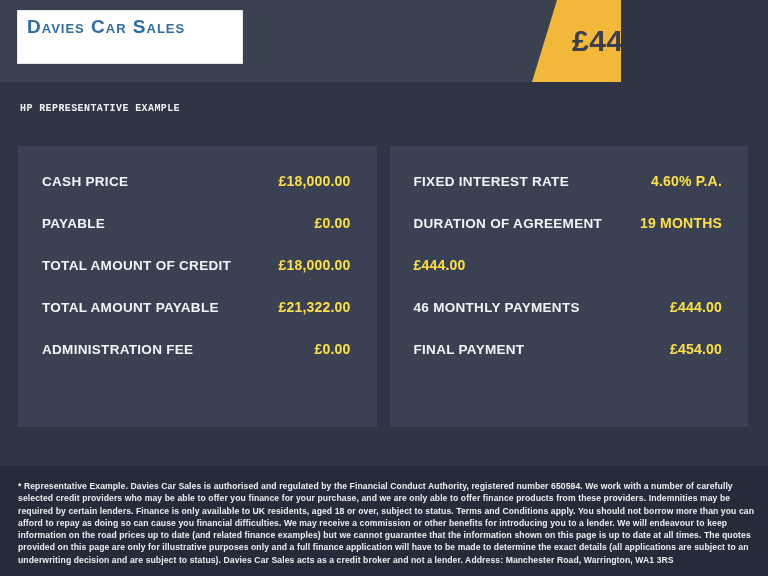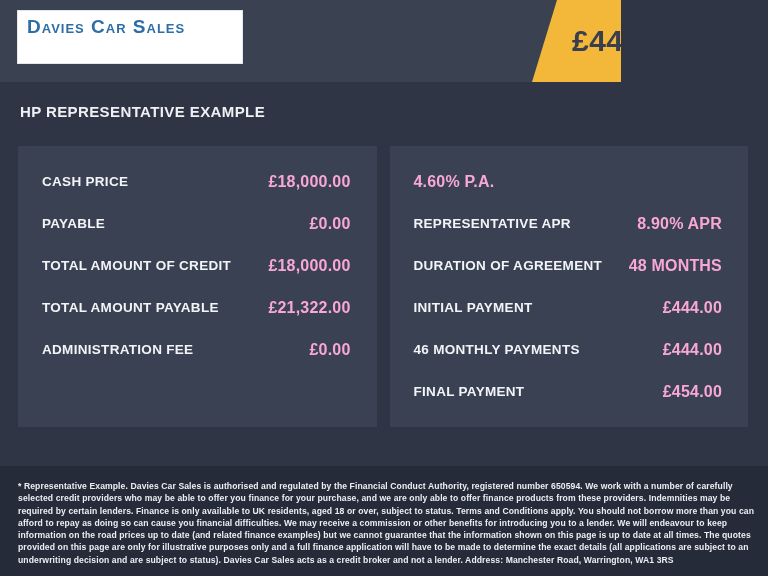--- a/index.html
+++ b/index.html
@@ -63,24 +63,25 @@
 
   
   .main {
     position: relative;
     width: 768px; height: 361px;
     background: #2f3545;
   }
   .heading-text {
     display: block;
     padding: 21px 16px 0 20px;
-    font-size: 15px;
+    font-size: 10px;
     font-weight: bold;
     letter-spacing: 0.4px;
     color: #eef0f4;
+    font-family: Liberation Mono, monospace;
   }
   .panels {
     position: absolute;
     left: 18px; top: 64px;
     width: 730px;
     display: flex;
     gap: 13px;
   }
   .panel {
     width: 359px; height: 281px;
@@ -94,23 +95,23 @@
     align-items: flex-start;
   }
   .row .lbl {
     font-size: 13.5px;
     font-weight: bold;
     color: #f2f4f7;
     letter-spacing: 0.3px;
     white-space: nowrap;
   }
   .row .val {
-    font-size: 16px;
+    font-size: 14px;
     font-weight: bold;
-    color: #f9a8d4;
+    color: #fde047;
     letter-spacing: 0.2px;
     white-space: nowrap;
     margin-top: -1px;
   }
 
   
   .footer {
     position: absolute;
     left: 0; top: 466px;
     width: 768px; height: 133px;
@@ -161,32 +162,28 @@
         <span class="val">£21,322.00</span>
       </div>
       <div class="row">
         <span class="lbl">ADMINISTRATION FEE</span>
         <span class="val">£0.00</span>
       </div>
     </div>
 
     <div class="panel">
       <div class="row">
+        <span class="lbl">FIXED INTEREST RATE</span>
         <span class="val">4.60% P.A.</span>
       </div>
       <div class="row">
-        <span class="lbl">REPRESENTATIVE APR</span>
-        <span class="val">8.90% APR</span>
+        <span class="lbl">DURATION OF AGREEMENT</span>
+        <span class="val">19 MONTHS</span>
       </div>
       <div class="row">
-        <span class="lbl">DURATION OF AGREEMENT</span>
-        <span class="val">48 MONTHS</span>
-      </div>
-      <div class="row">
-        <span class="lbl">INITIAL PAYMENT</span>
         <span class="val">£444.00</span>
       </div>
       <div class="row">
         <span class="lbl">46 MONTHLY PAYMENTS</span>
         <span class="val">£444.00</span>
       </div>
       <div class="row">
         <span class="lbl">FINAL PAYMENT</span>
         <span class="val">£454.00</span>
       </div>

